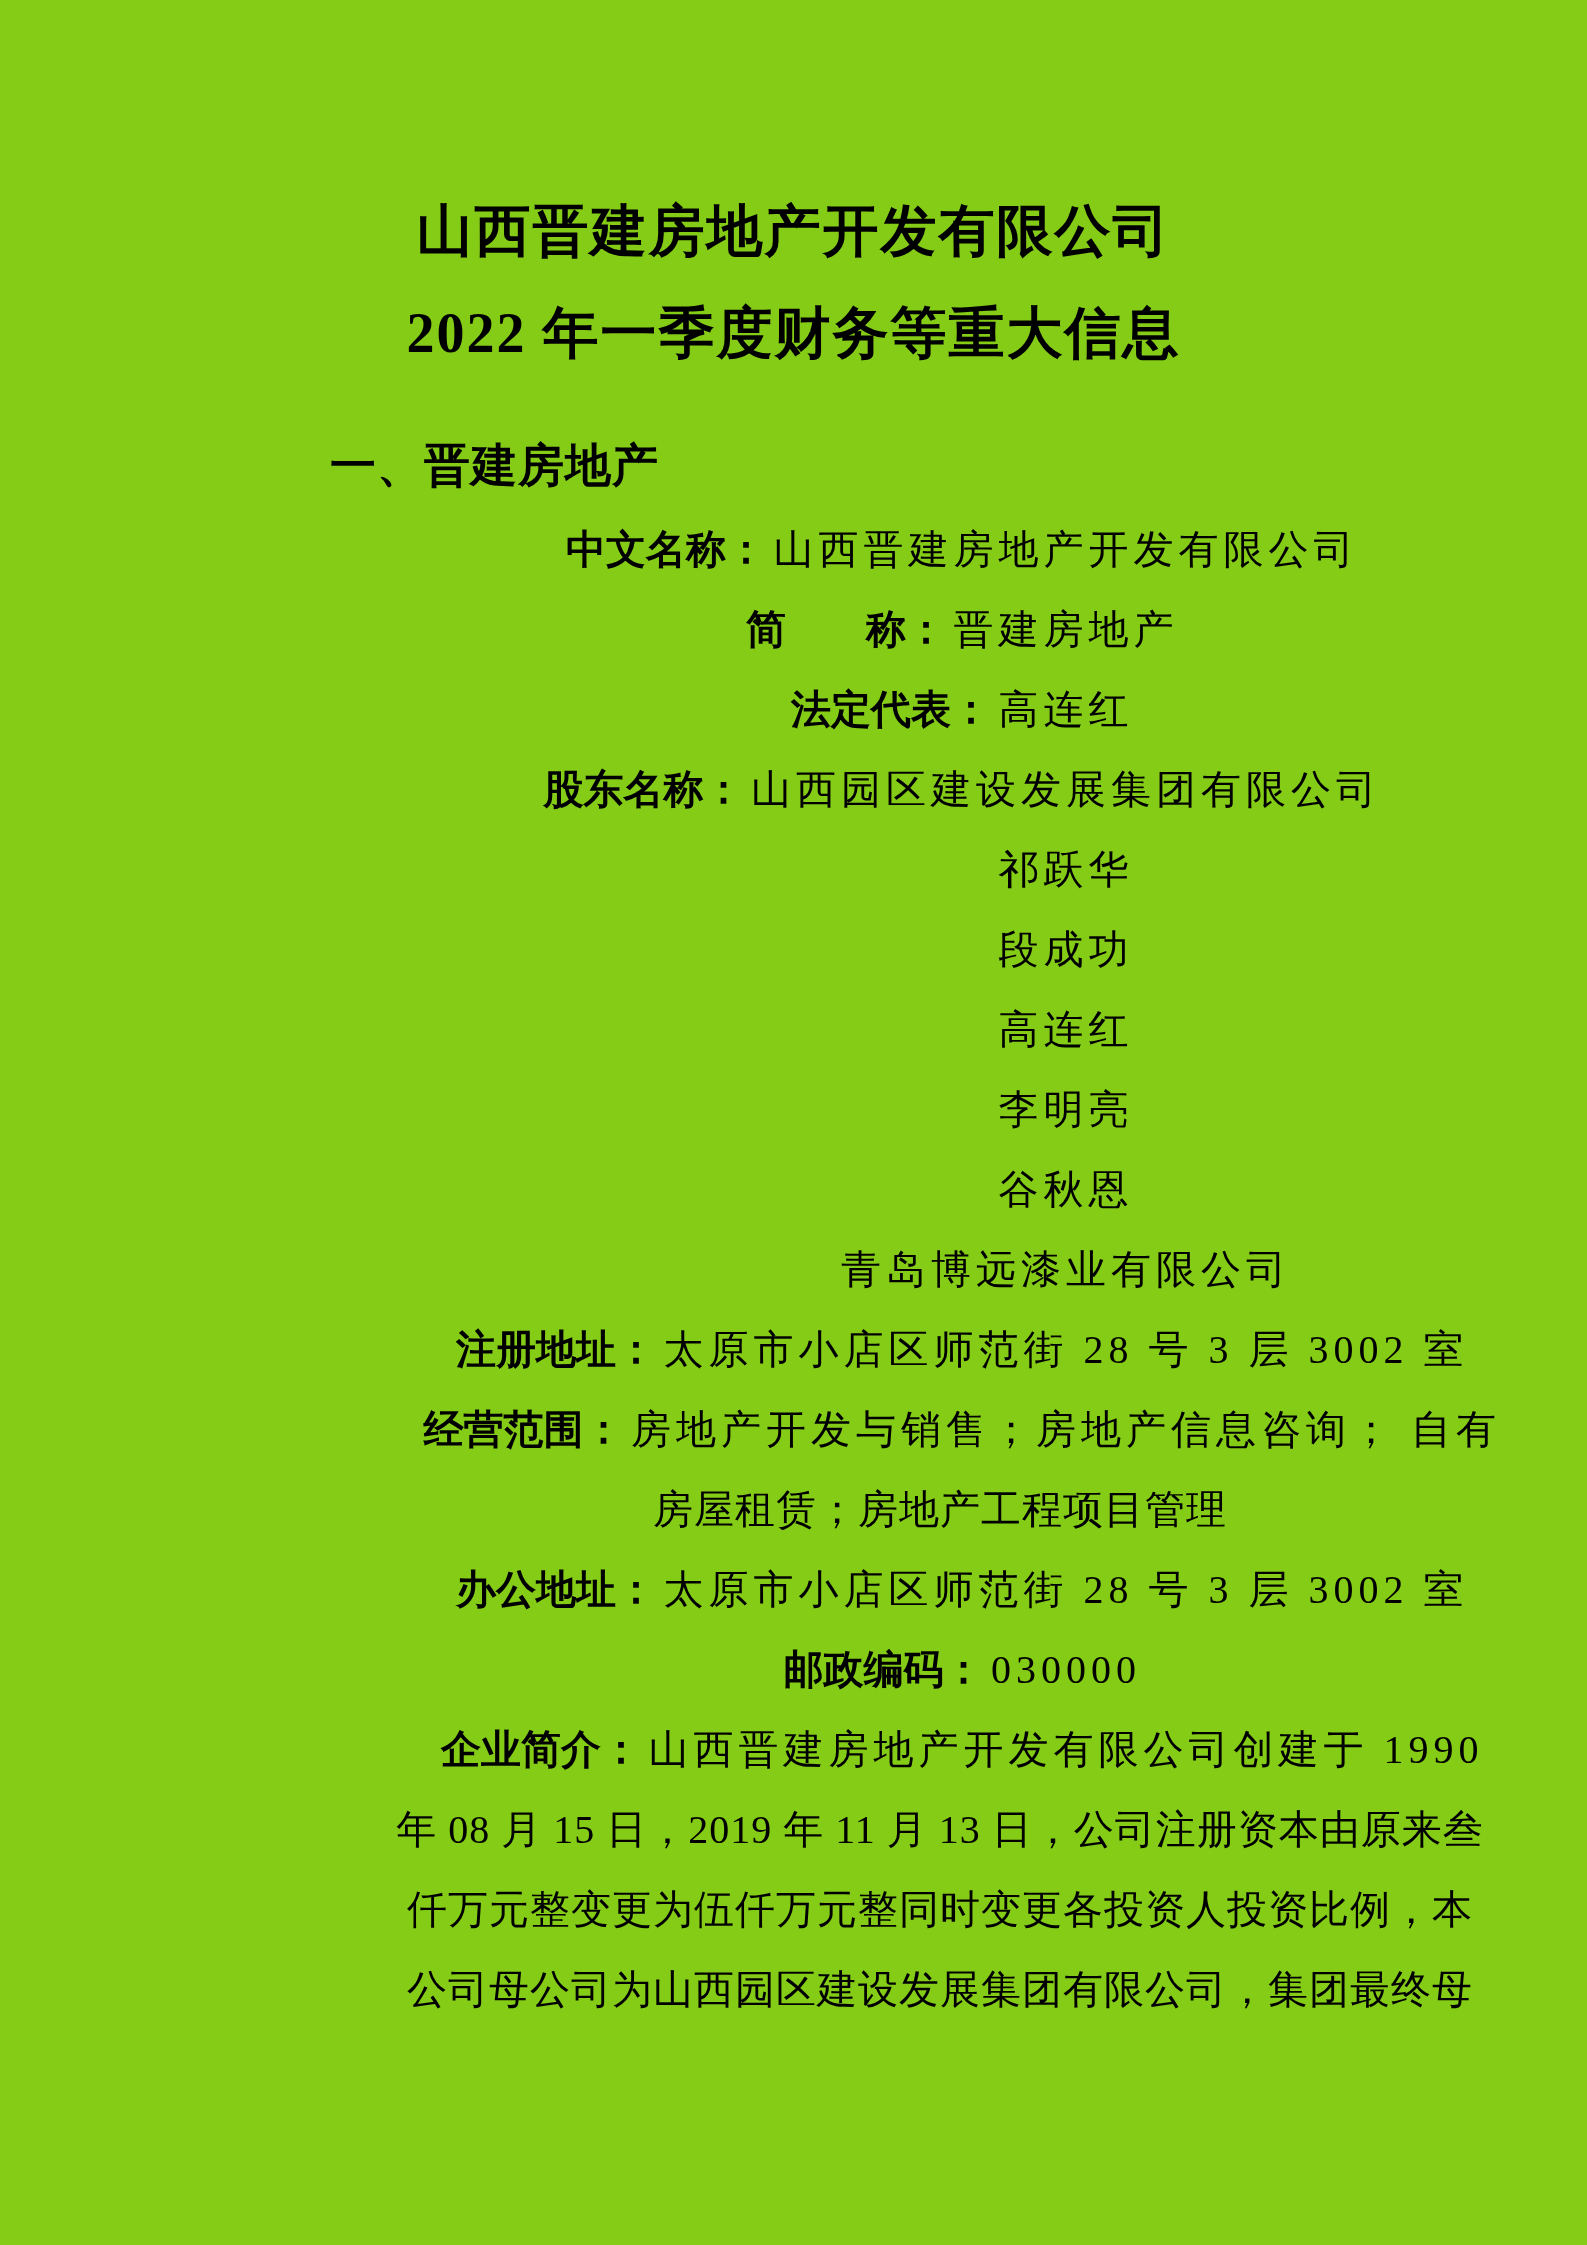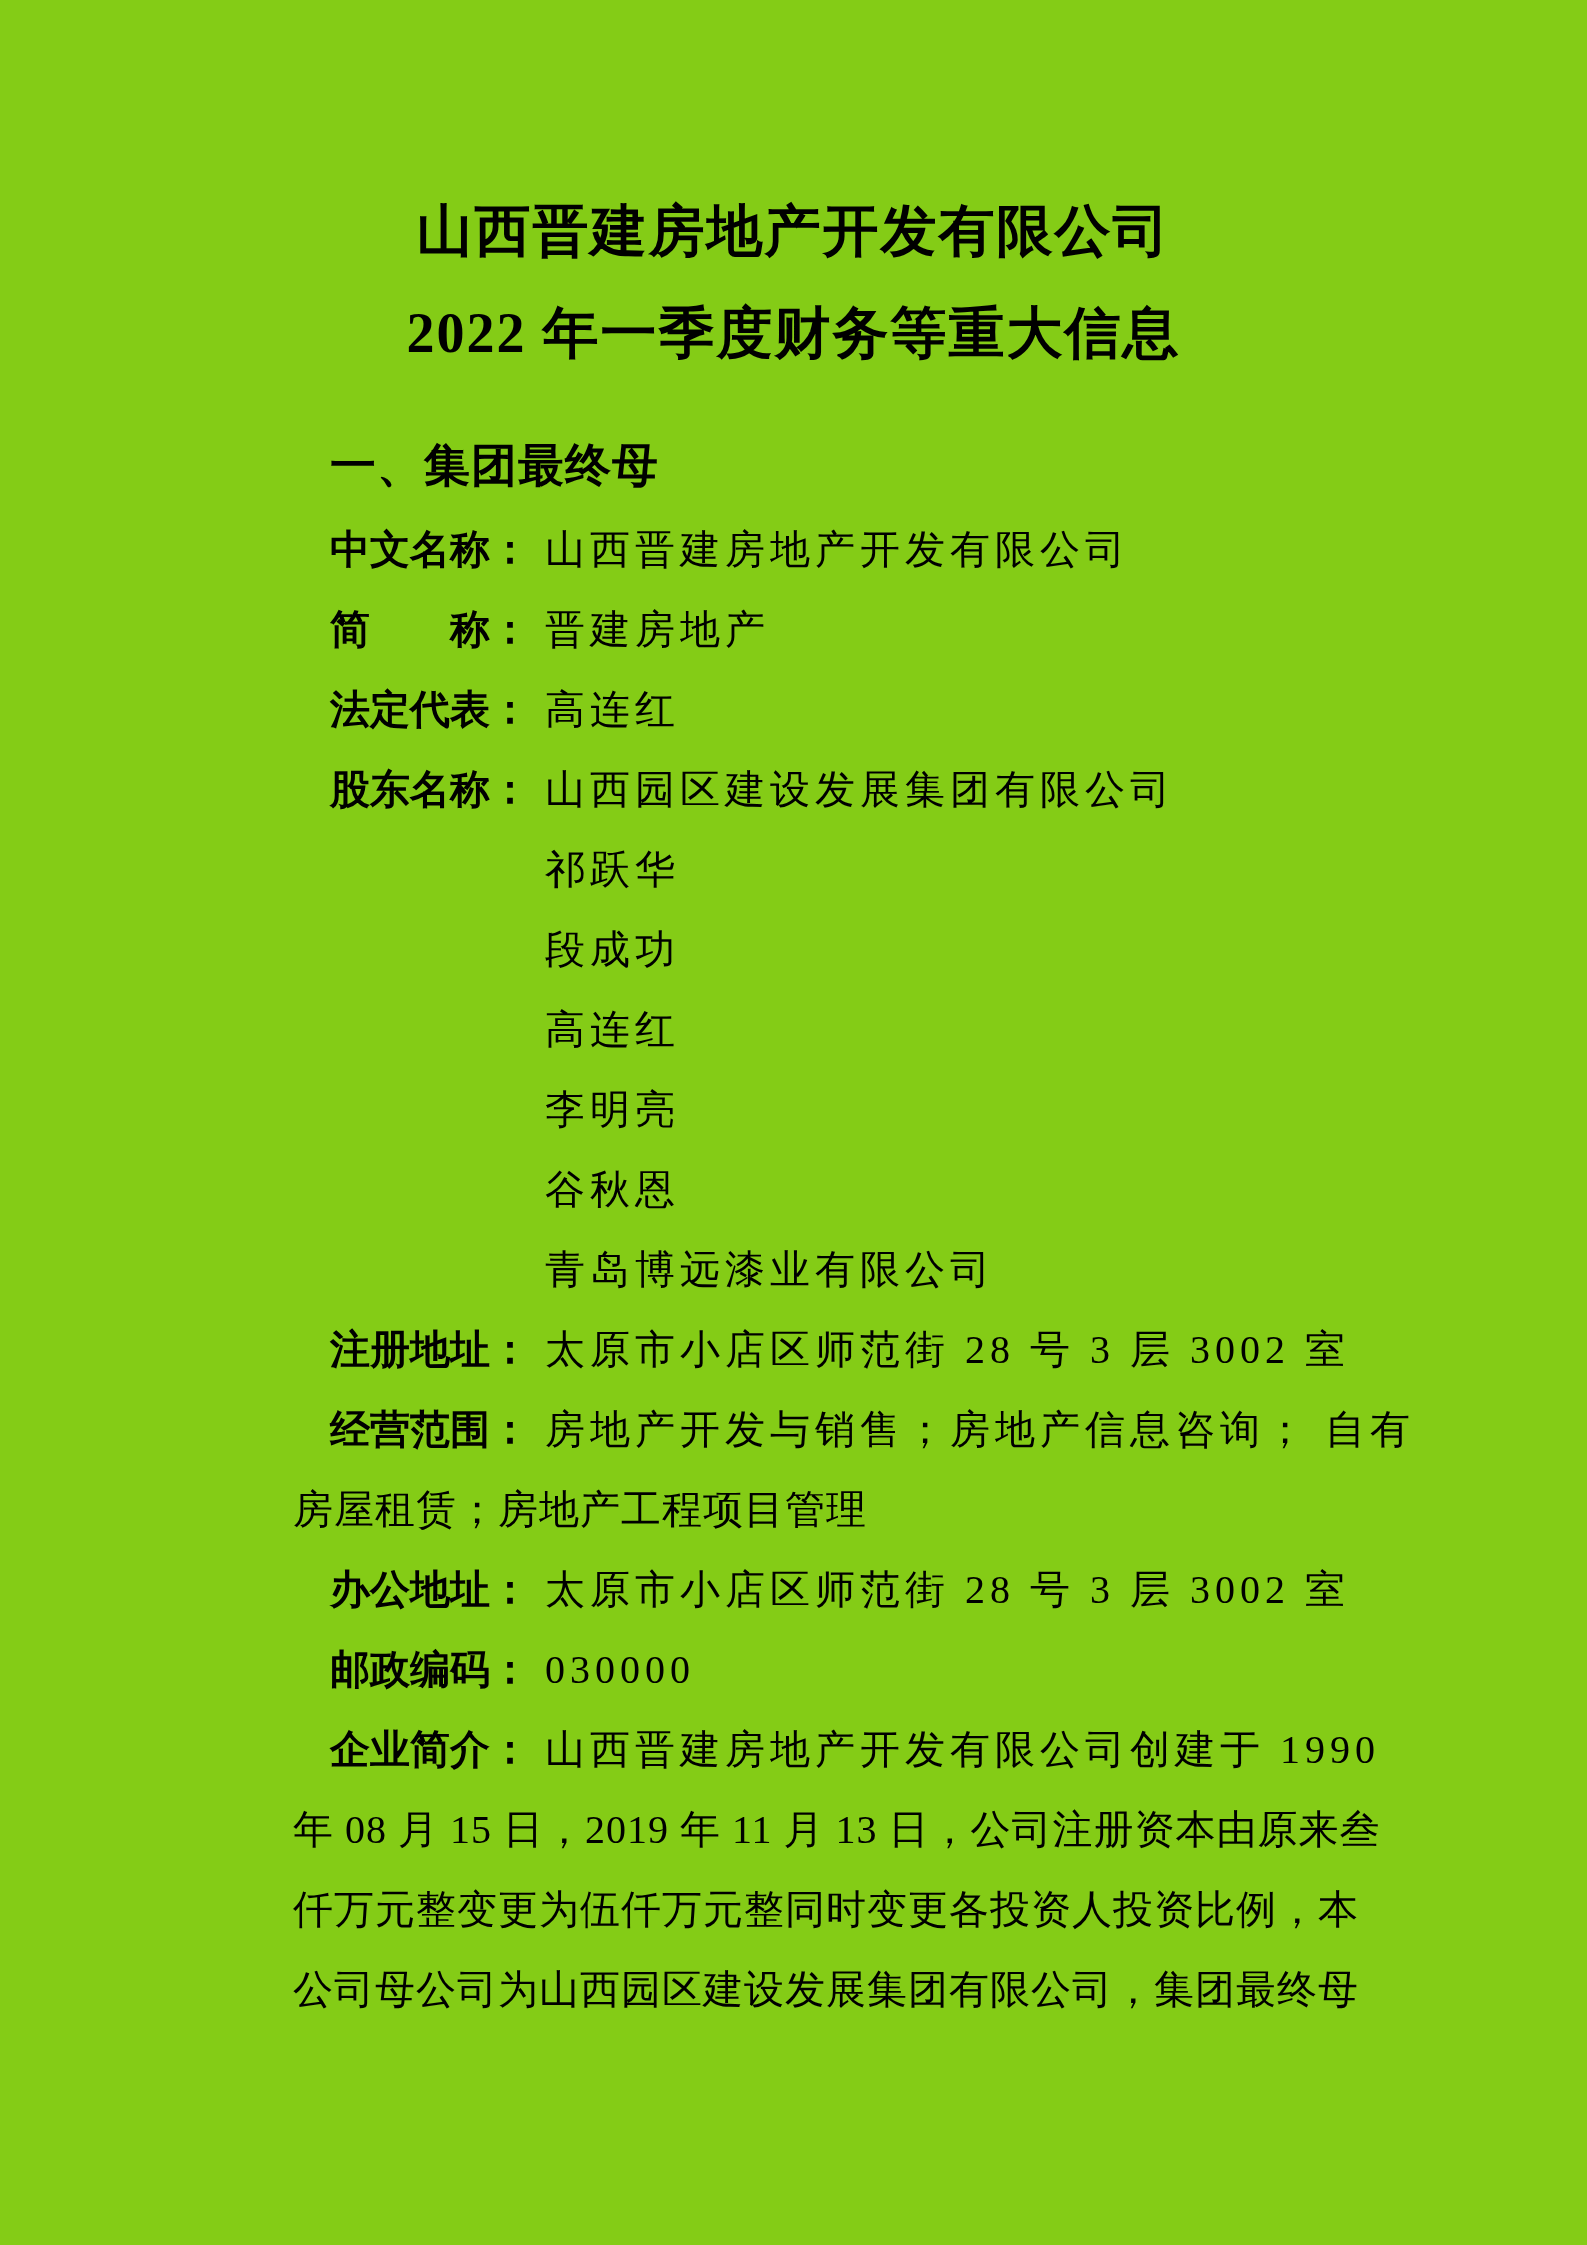--- a/index.html
+++ b/index.html
@@ -26,21 +26,21 @@
   .section-heading {
     margin-top: 78px;
     margin-left: 330px;
     font-family: "Liberation Sans", "DejaVu Sans", sans-serif;
     font-weight: 700;
     font-size: 46px;
     line-height: 50px;
     letter-spacing: 1px;
     white-space: nowrap;
   }
-  .rows { margin-top: 20px; }
+  .rows { margin-top: 20px; text-align: center; }
   .line {
     height: 80px;
     line-height: 80px;
     font-size: 40px;
     white-space: nowrap;
   }
   .line.lbl  { padding-left: 330px; }
   .line.cont { padding-left: 545px; }
   .line.para { padding-left: 245px; margin-left: 48px; }
   .line .label {
@@ -53,21 +53,21 @@
   .line.para .value { letter-spacing: 1px; }
 </style>
 </head>
 <body>
 
 <div class="page">
 
   <div class="doc-title title-1">山西晋建房地产开发有限公司</div>
   <div class="doc-title title-2">2022 年一季度财务等重大信息</div>
 
-  <div class="section-heading">一、集团最终母</div>
+  <div class="section-heading">一、晋建房地产</div>
 
   <div class="rows">
 
     <div class="line lbl">
       <span class="label">中文名称：</span><span class="value">山西晋建房地产开发有限公司</span>
     </div>
 
     <div class="line lbl">
       <span class="label">简　　称：</span><span class="value">晋建房地产</span>
     </div>

